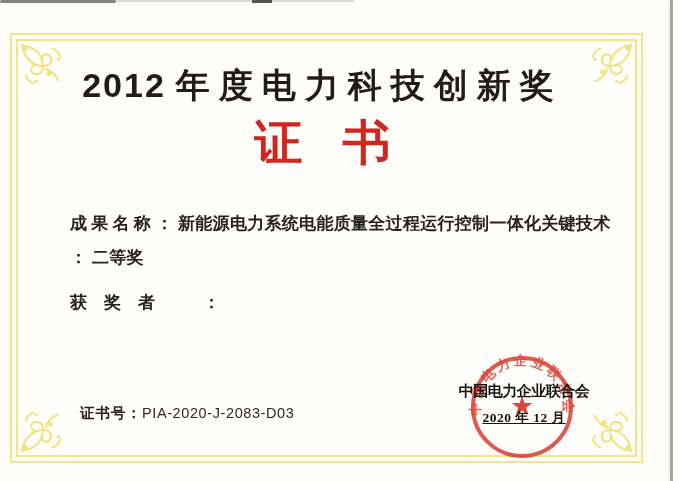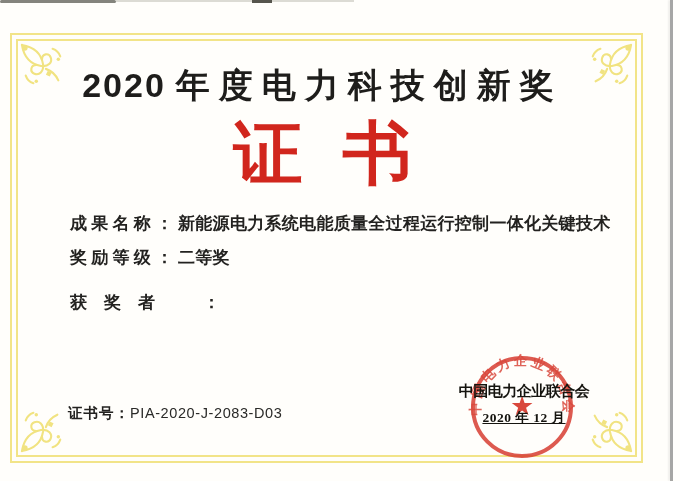--- a/index.html
+++ b/index.html
@@ -21,33 +21,33 @@
   .corner.br{right:8px;bottom:8px;transform:rotate(180deg);}
   .corner.bl{left:8px;bottom:8px;transform:rotate(270deg);}
   
   .title{position:absolute;left:0;top:66px;width:645px;margin:0;text-align:center;
         font-family:"Liberation Sans",sans-serif;font-weight:800;font-size:34px;line-height:1.15;
         color:#1e1d1b;}
   .title-year{letter-spacing:2px;margin-right:10px;}
   .title-cjk{letter-spacing:9px;}
   
   .subtitle{position:absolute;left:0;top:118px;width:645px;box-sizing:border-box;text-align:center;
-        font-family:"Liberation Serif",serif;font-weight:700;font-size:69px;line-height:1.05;
+        font-family:"Liberation Serif",serif;font-weight:700;font-size:48px;line-height:1.05;
         color:#d1261d;letter-spacing:40px;padding-left:40px;}
   
   .field{position:absolute;left:70px;display:flex;align-items:baseline;
         font-weight:600;font-size:17px;color:#232220;white-space:nowrap;}
   .field.f1{top:212px;}
   .field.f2{top:246px;}
   .field.f3{top:291px;gap:47px;}
   .flabel{display:inline-block;width:86px;white-space:pre;}
   .fcolon{margin-right:5px;}
   .fvalue{letter-spacing:.3px;}
   
-  .certno{position:absolute;left:68px;top:404px;font-size:14.5px;color:#232220;white-space:nowrap;}
+  .certno{position:absolute;left:80px;top:404px;font-size:14.5px;color:#232220;white-space:nowrap;}
   .certno-label{font-weight:600;letter-spacing:1px;}
   .certno-value{font-family:"Liberation Sans",sans-serif;letter-spacing:.6px;color:#2a2a28;}
   
   .issuer{position:absolute;left:420px;top:382px;width:208px;text-align:center;color:#15140f;z-index:3;}
   .issuer-name{font-weight:700;font-size:15px;letter-spacing:-.5px;}
   .issuer-date{margin-top:8px;font-weight:600;font-size:13.5px;letter-spacing:.5px;text-decoration:underline;}
   
   .seal{position:absolute;left:462px;top:347px;width:121px;height:121px;z-index:2;opacity:.92;}
 </style>
 </head>
@@ -118,31 +118,30 @@
       </g>
       <g fill="#f1e381">
         <circle cx="5" cy="5" r="3"></circle>
         <circle cx="40" cy="17" r="1.8"></circle>
         <circle cx="17" cy="40" r="1.8"></circle>
         <path d="M29,29 l4,2 -2,4 -4,-2 z"></path>
       </g>
     </svg>
   </div>
 
-  <h1 class="title"><span class="title-year">2020</span><span class="title-cjk">年度电力科技创新奖</span></h1>
+  <h1 class="title"><span class="title-year">2012</span><span class="title-cjk">年度电力科技创新奖</span></h1>
 
   <div class="subtitle">证书</div>
 
   <div class="field f1">
     <span class="flabel">成 果 名 称</span>
       <span class="fcolon">：</span>
       <span class="fvalue">新能源电力系统电能质量全过程运行控制一体化关键技术</span>
   </div>
   <div class="field f2">
-    <span class="flabel">奖 励 等 级</span>
       <span class="fcolon">：</span>
       <span class="fvalue">二等奖</span>
   </div>
   <div class="field f3">
     <span class="flabel">获　奖　者</span>
       <span class="fcolon">：</span>
   </div>
 
   <div class="certno">
     <span class="certno-label">证书号：</span><span class="certno-value">PIA-2020-J-2083-D03</span>

